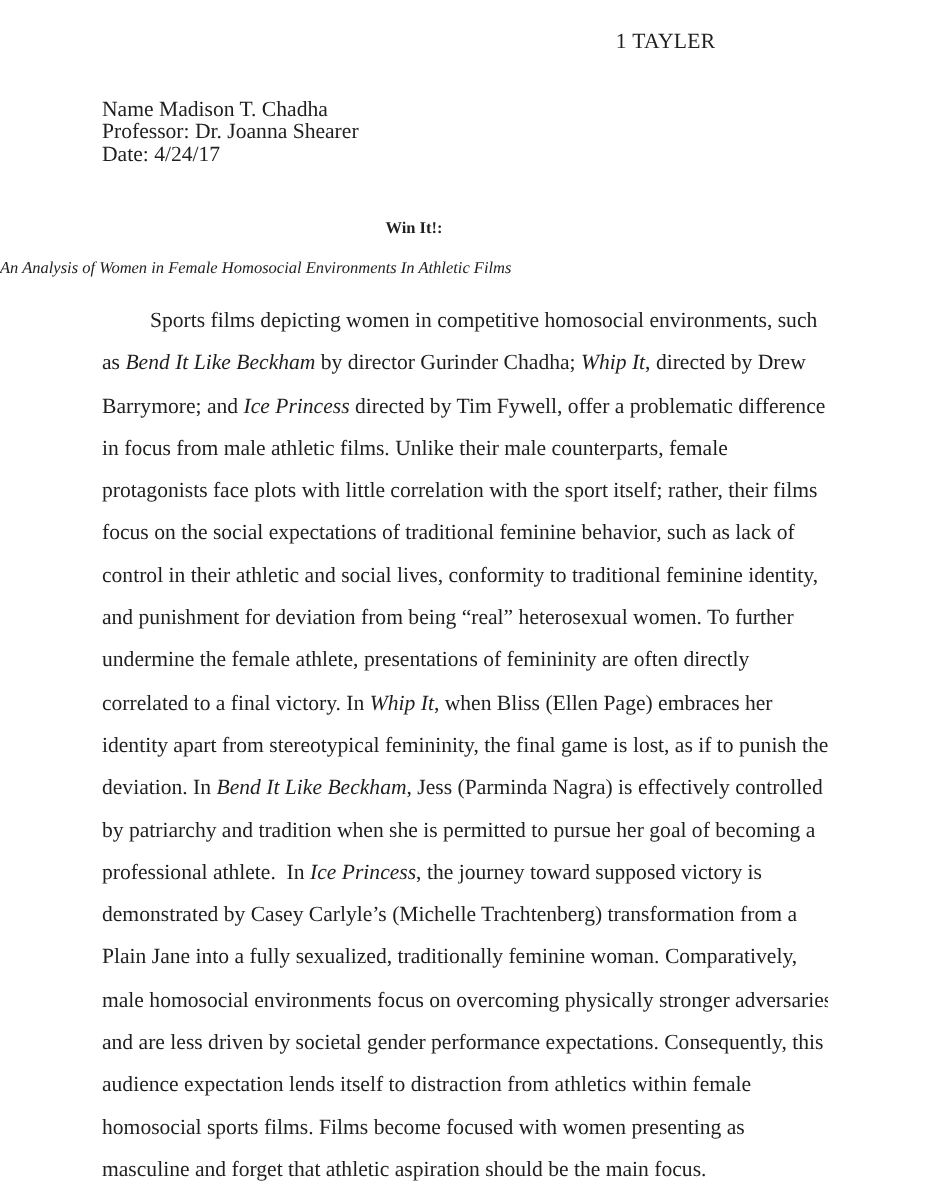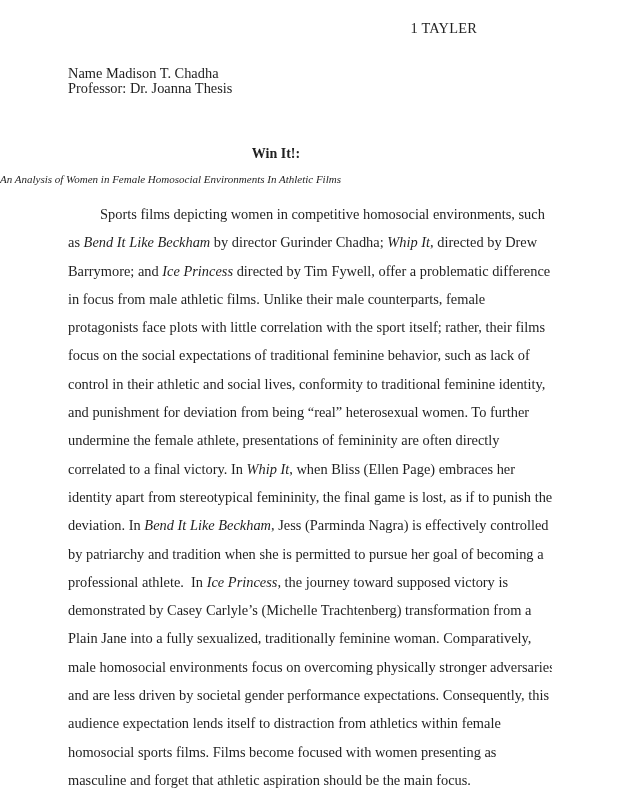--- a/index.html
+++ b/index.html
@@ -32,21 +32,21 @@
     line-height: 15.2px;
     white-space: nowrap;
   }
   .essay-title {
     position: absolute;
     top: 146px;
     left: 0;
     width: 100%;
     margin: 0;
     text-align: center;
-    font-size: 14px;
+    font-size: 11px;
     font-weight: bold;
   }
   .essay-subtitle {
     position: absolute;
     top: 173px;
     left: 0;
     width: 100%;
     margin: 0;
     font-size: 11px;
     font-weight: normal;
@@ -67,21 +67,22 @@
 </style>
 </head>
 <body>
 
 <div class="page">
 
   <div class="running-head">1 TAYLER</div>
 
   <div class="heading-block">
       <div>Name Madison T. Chadha</div>
-      <div>Professor: Dr. Joanna Thesis</div>
+      <div>Professor: Dr. Joanna Shearer</div>
+      <div>Date: 4/24/17</div>
     </div>
 
   <h1 class="essay-title">Win It!:</h1>
 
   <h2 class="essay-subtitle">An Analysis of Women in Female Homosocial Environments In Athletic Films</h2>
 
   <p class="body-paragraph"><span>Sports films depicting women in competitive homosocial environments, such as </span><em>Bend It Like Beckham</em><span> by director Gurinder Chadha; </span><em>Whip It</em><span>, directed by Drew Barrymore; and </span><em>Ice Princess</em><span> directed by Tim Fywell, offer a problematic difference in focus from male athletic films. Unlike their male counterparts, female protagonists face plots with little correlation with the sport itself; rather, their films focus on the social expectations of traditional feminine behavior, such as lack of control in their athletic and social lives, conformity to traditional feminine identity, and punishment for deviation from being “real” heterosexual women. To further undermine the female athlete, presentations of femininity are often directly correlated to a final victory. In </span><em>Whip It</em><span>, when Bliss (Ellen Page) embraces her identity apart from stereotypical femininity, the final game is lost, as if to punish the deviation. In </span><em>Bend It Like Beckham</em><span>, Jess (Parminda Nagra) is effectively controlled by patriarchy and tradition when she is permitted to pursue her goal of becoming a professional athlete.&nbsp; In </span><em>Ice Princess</em><span>, the journey toward supposed victory is demonstrated by Casey Carlyle’s (Michelle Trachtenberg) transformation from a Plain Jane into a fully sexualized, traditionally feminine woman. Comparatively, male homosocial environments focus on overcoming physically stronger adversaries and are less driven by societal gender performance expectations. Consequently, this audience expectation lends itself to distraction from athletics within female homosocial sports films. Films become focused with women presenting as masculine and forget that athletic aspiration should be the main focus.</span></p>
 
 </div>
 

